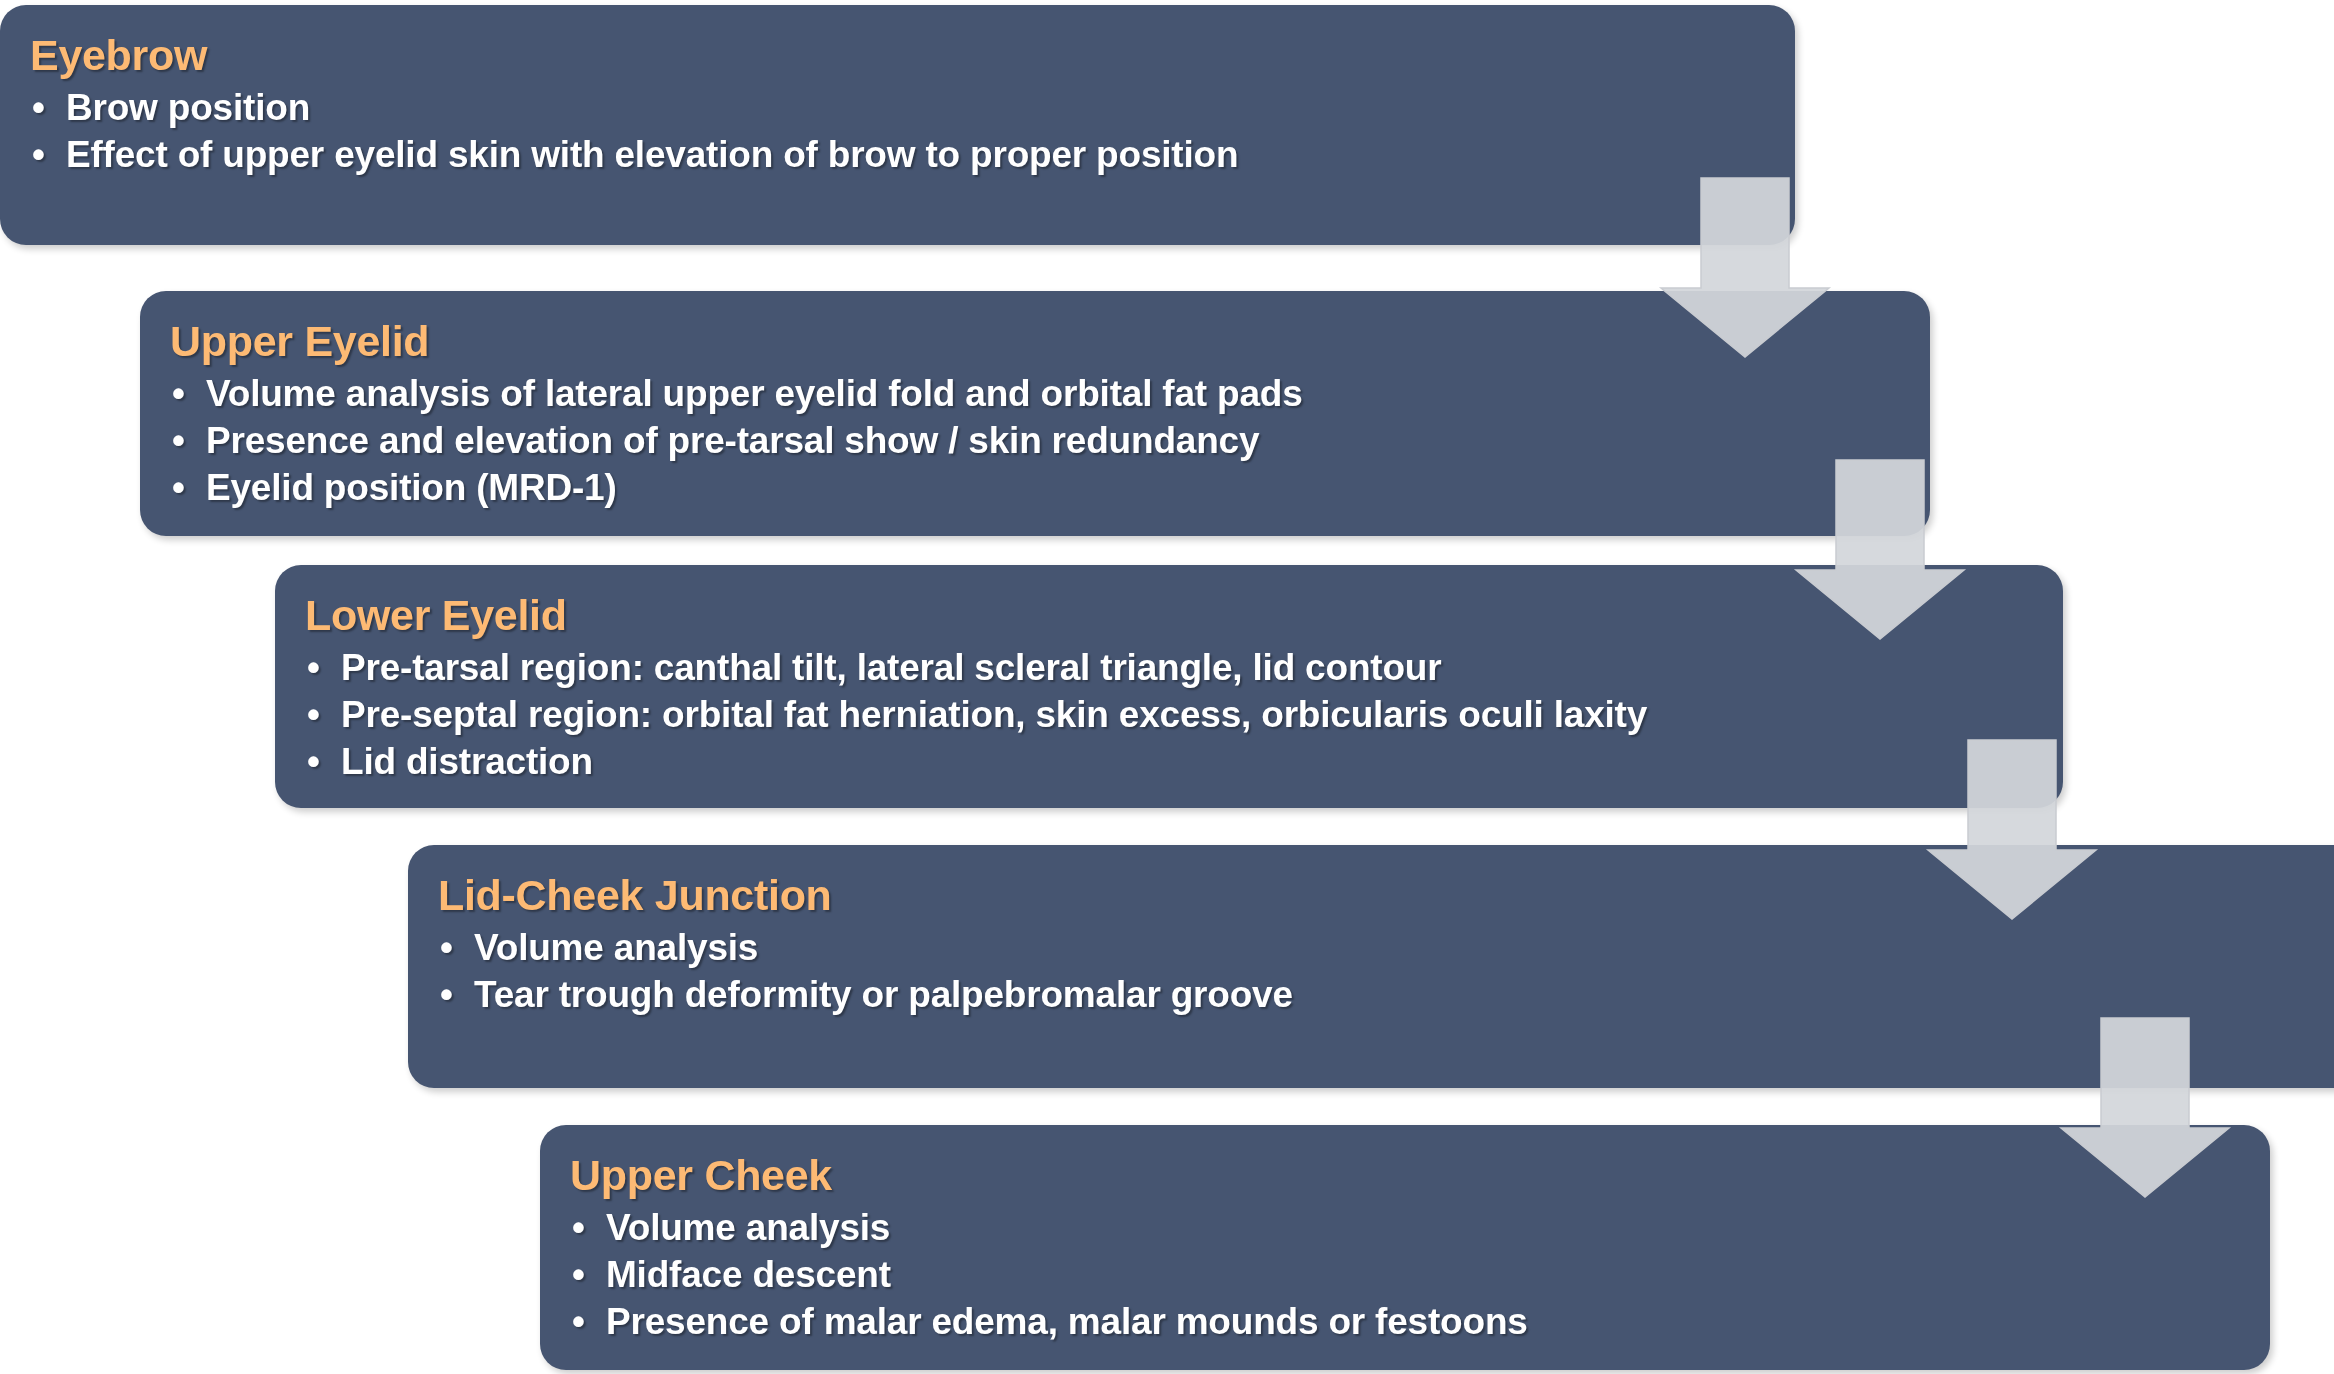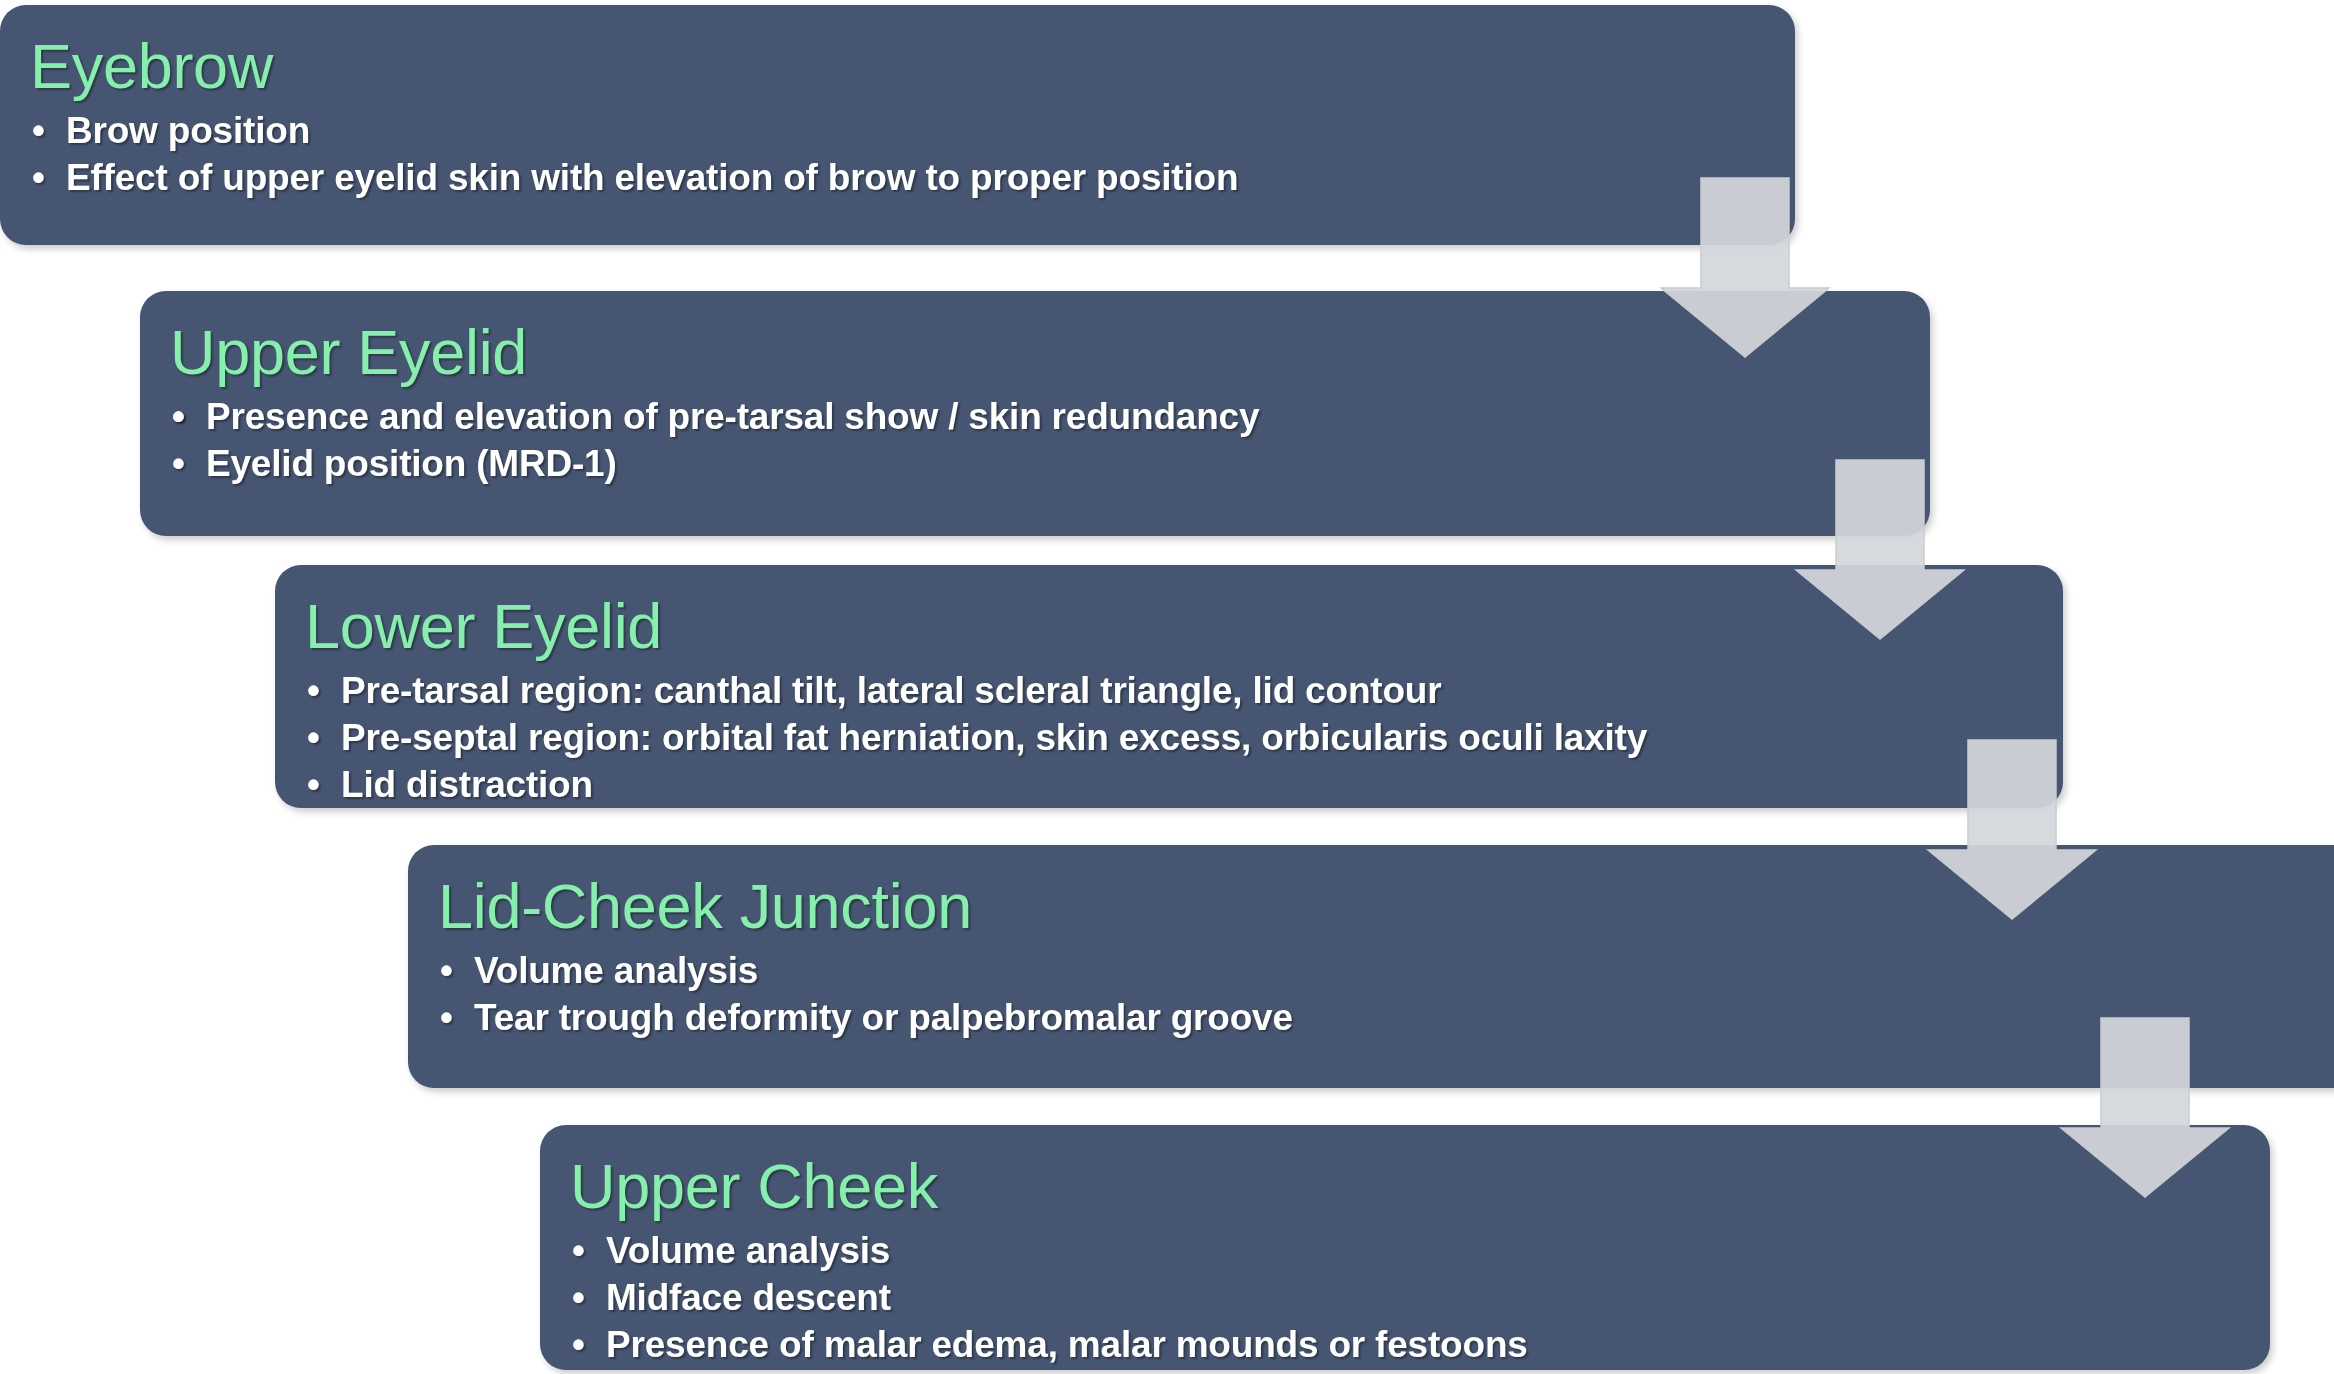--- a/index.html
+++ b/index.html
@@ -22,23 +22,23 @@
   .stage-box {
     position: absolute;
     background: #465571;
     border-radius: 26px;
     box-shadow: 3px 4px 7px rgba(0,0,0,0.20);
     box-sizing: border-box;
     padding: 26px 30px 20px 30px;
     z-index: 1;
   }
   .stage-title {
-    color: #86efac;
-    font-size: 63px;
-    font-weight: normal;
+    color: #fdba74;
+    font-size: 43px;
+    font-weight: bold;
     line-height: 1.12;
     letter-spacing: -0.3px;
     text-shadow: 2px 2px 2px rgba(0,0,0,0.35);
     margin: 0 0 6px 0;
     white-space: nowrap;
   }
   .stage-list {
     list-style: none;
     margin: 0;
     padding: 0;
@@ -92,21 +92,21 @@
 
   <div class="flow-arrow" style="left:1660px; top:178px; width:170px; height:180px;">
     <svg width="170" height="180" viewBox="0 0 170 180">
       <path class="arrow-shape" d="M41,0 L129,0 L129,110 L169,110 L85,179 L1,110 L41,110 Z"></path>
     </svg>
   </div>
 
   <div class="stage-box" style="left:140px; top:283px; width:1790px; height:245px;margin-top:8px;">
     <div class="stage-title">Upper Eyelid</div>
     <ul class="stage-list">
-      <li><span class="bullet-dot">•</span></li>
+      <li><span class="bullet-dot">•</span><span>Volume analysis of lateral upper eyelid fold and orbital fat pads</span></li>
       <li><span class="bullet-dot">•</span><span>Presence and elevation of pre-tarsal show / skin redundancy</span></li>
       <li><span class="bullet-dot">•</span><span>Eyelid position (MRD-1)</span></li>
     </ul>
   </div>
 
   <div class="flow-arrow" style="left:1795px; top:460px; width:170px; height:180px;">
     <svg width="170" height="180" viewBox="0 0 170 180">
       <path class="arrow-shape" d="M41,0 L129,0 L129,110 L169,110 L85,179 L1,110 L41,110 Z"></path>
     </svg>
   </div>

